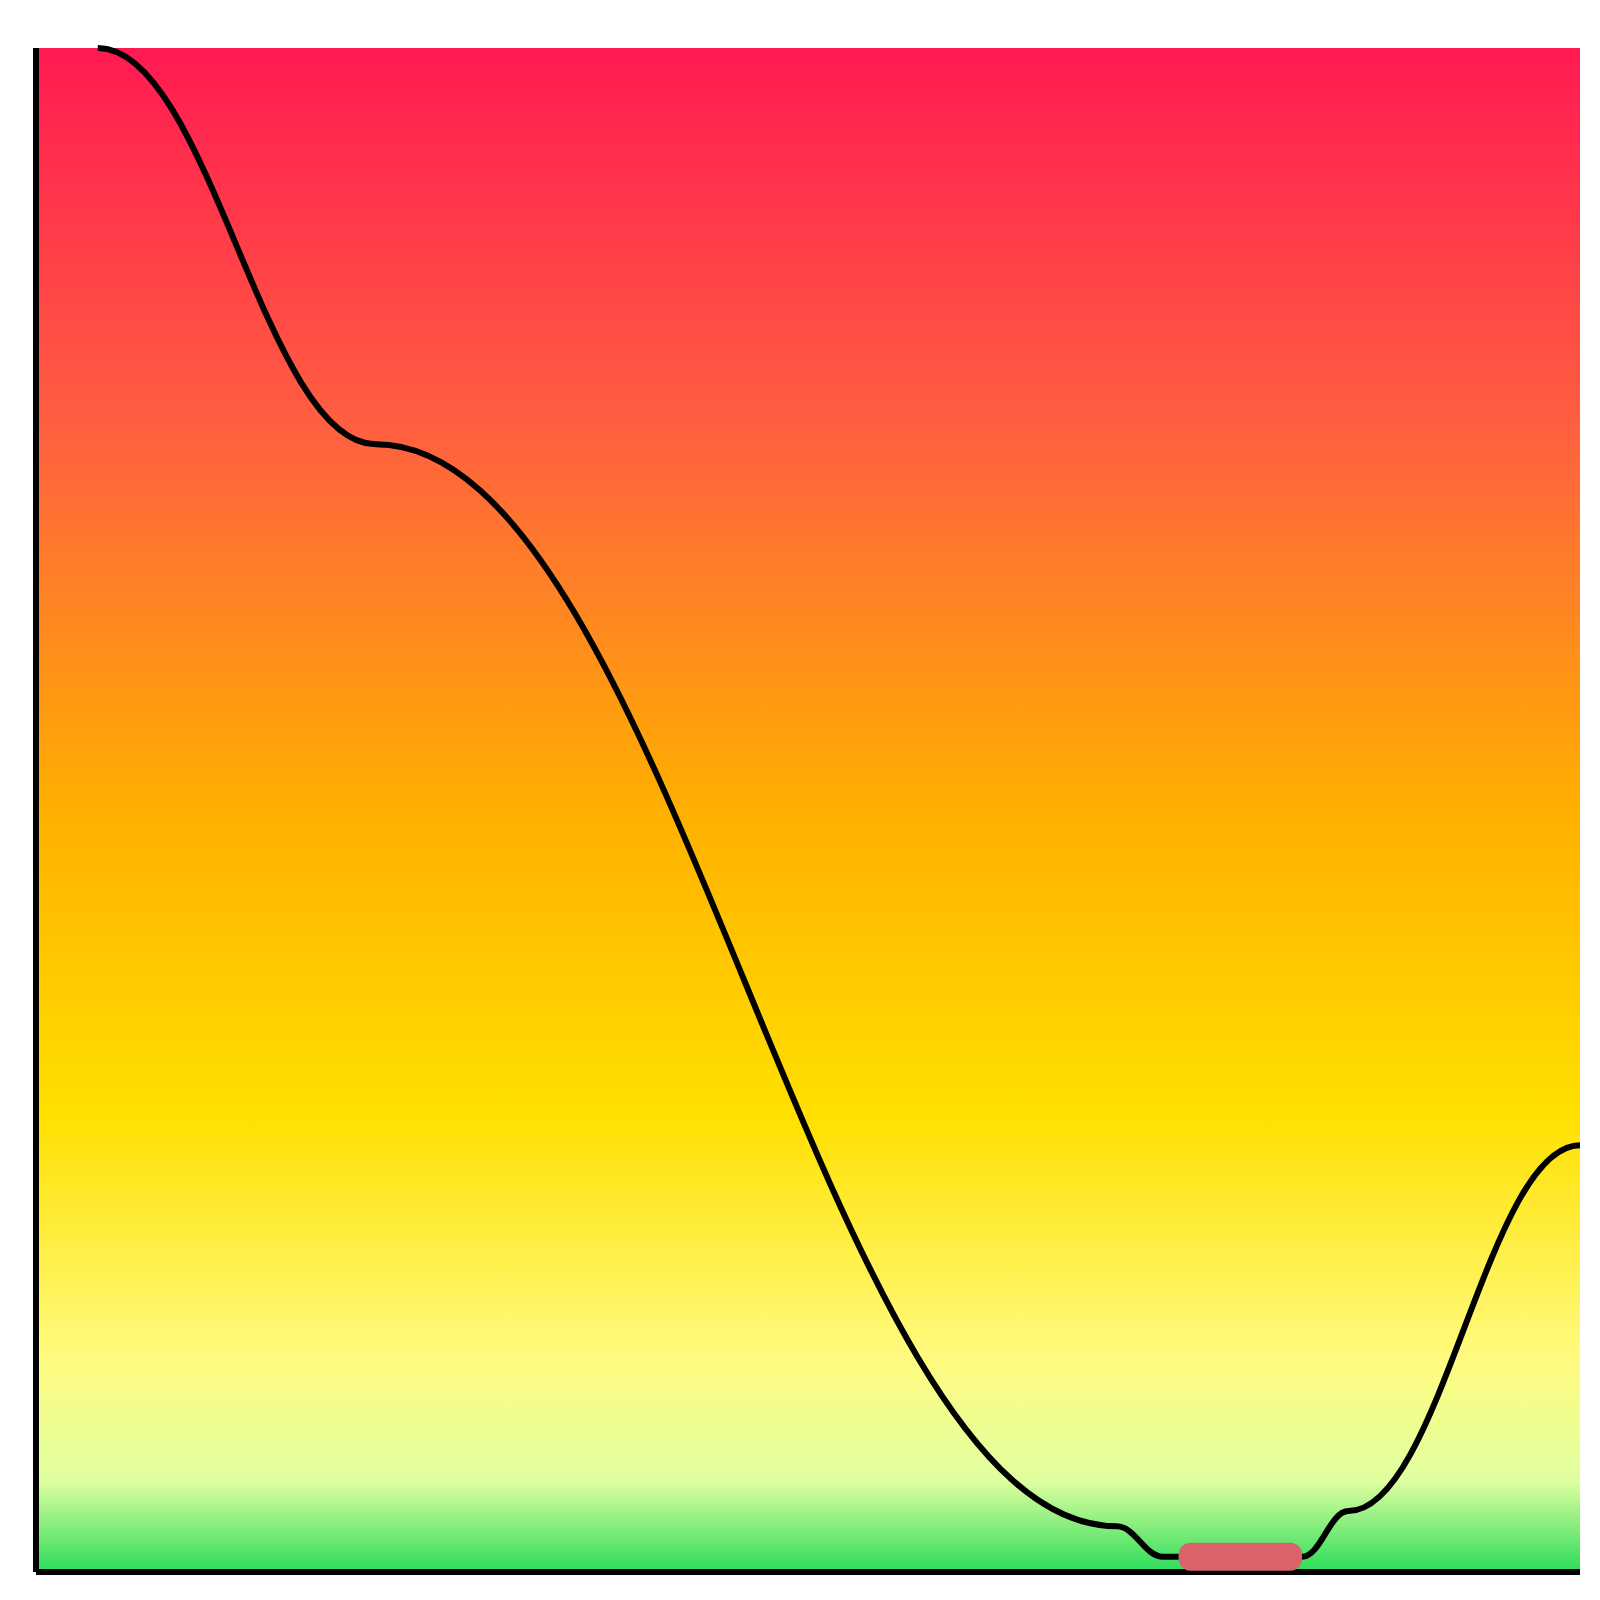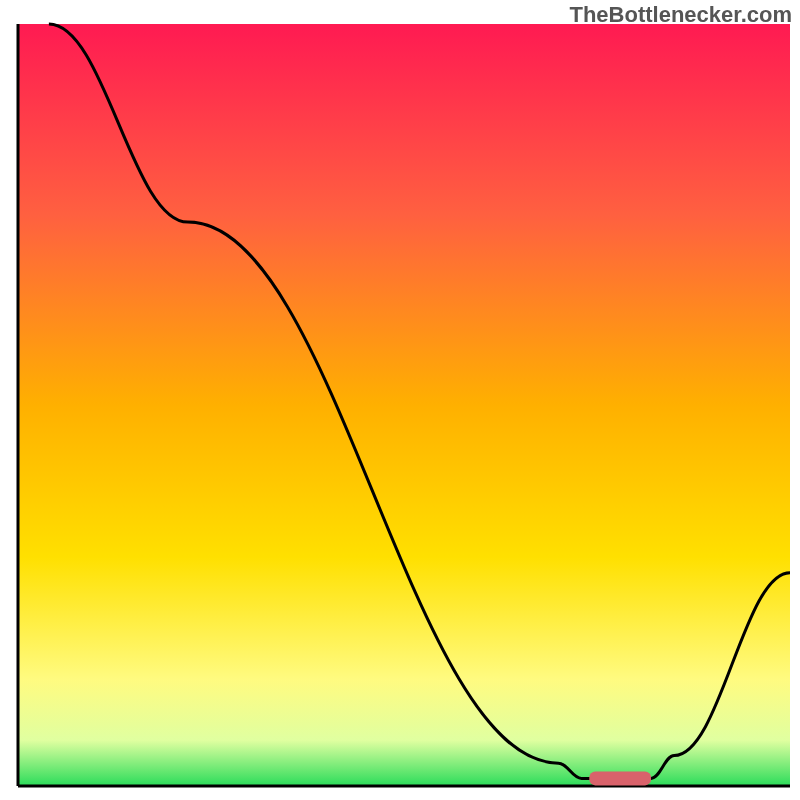--- a/index.html
+++ b/index.html
@@ -25,21 +25,20 @@
     z-index: 10;
   }
   svg {
     display: block;
   }
 </style>
 </head>
 <body>
 
 <div class="container">
-  <div class="watermark">TheBottlenecker.com</div>
   <svg width="800" height="800">
     <defs>
       <linearGradient id="bg-grad" x1="0" y1="0" x2="0" y2="1">
           <stop offset="0%" stop-color="#ff1a52"></stop>
           <stop offset="25%" stop-color="#ff6040"></stop>
           <stop offset="50%" stop-color="#ffb000"></stop>
           <stop offset="70%" stop-color="#ffe000"></stop>
           <stop offset="86%" stop-color="#fffb80"></stop>
           <stop offset="94%" stop-color="#e0ffa0"></stop>
           <stop offset="100%" stop-color="#2bdc5a"></stop>

